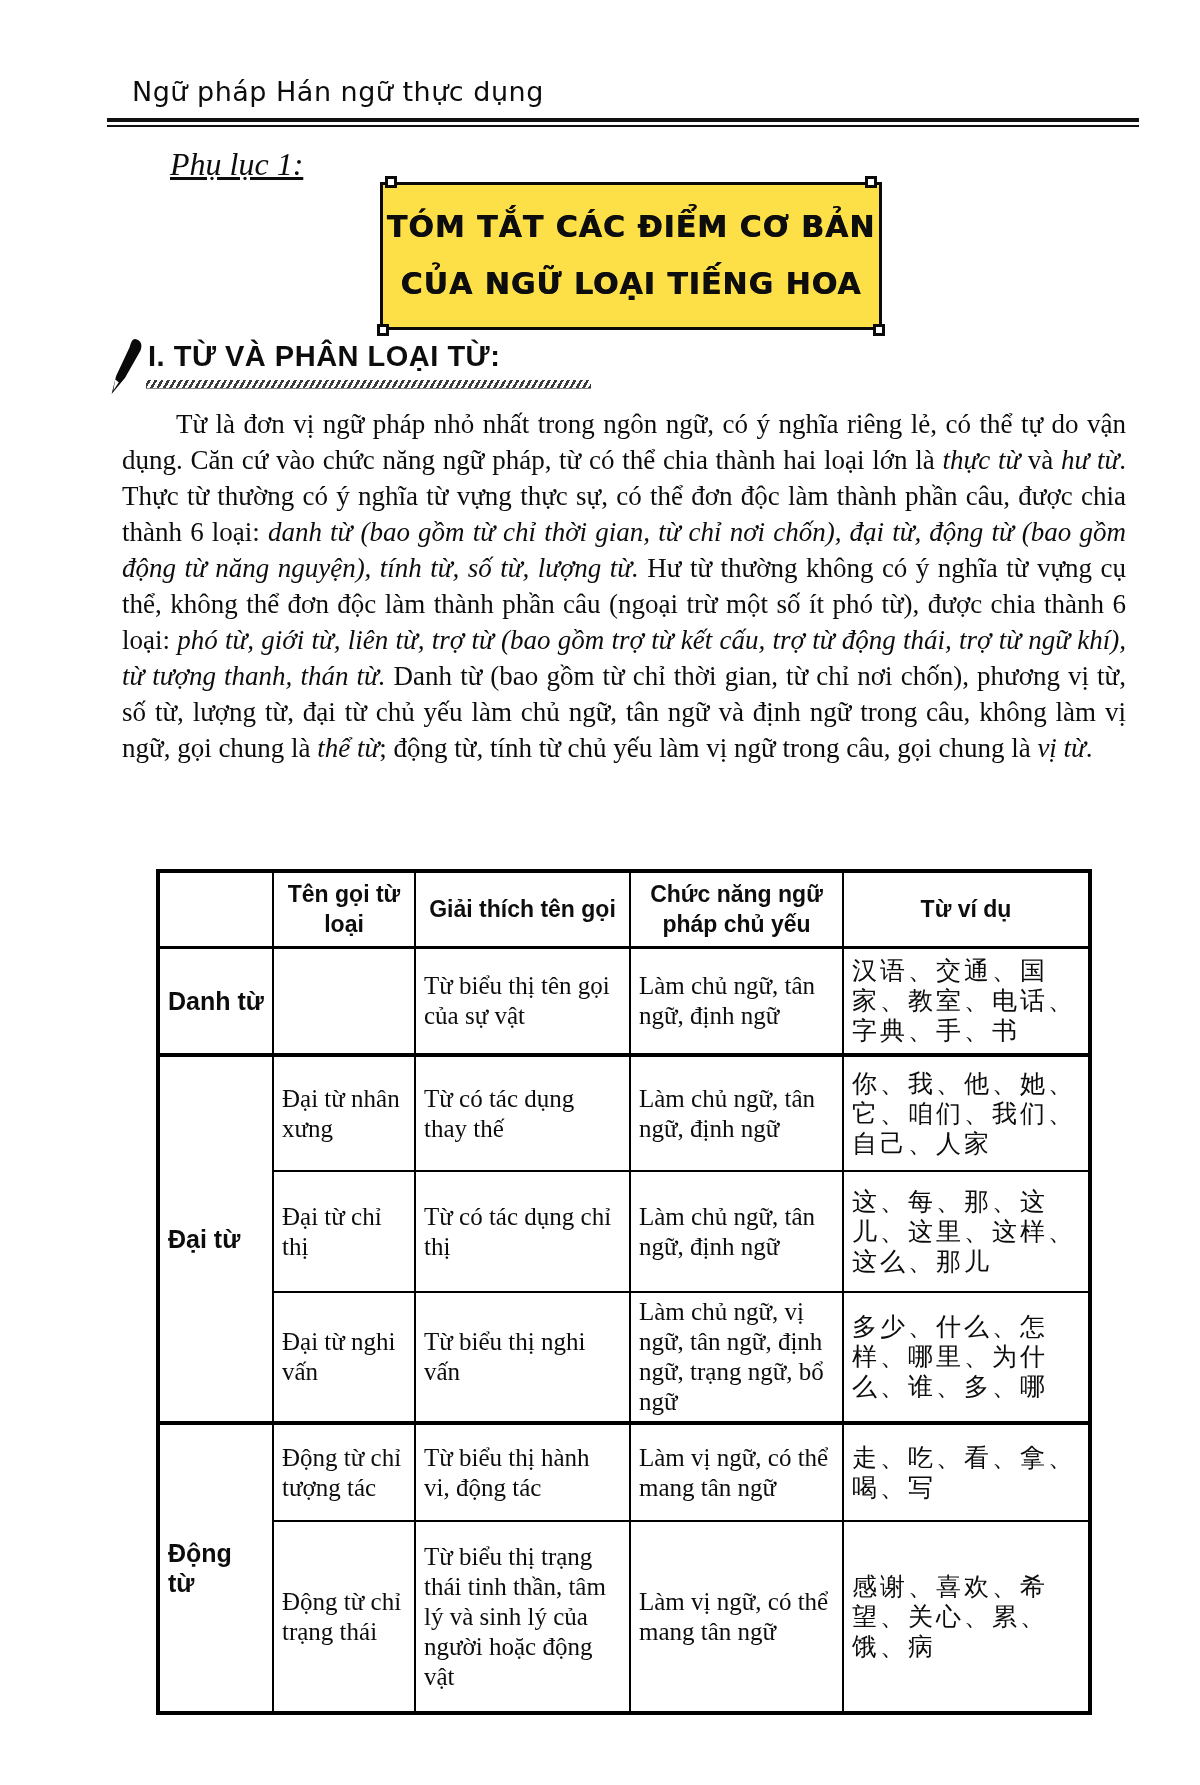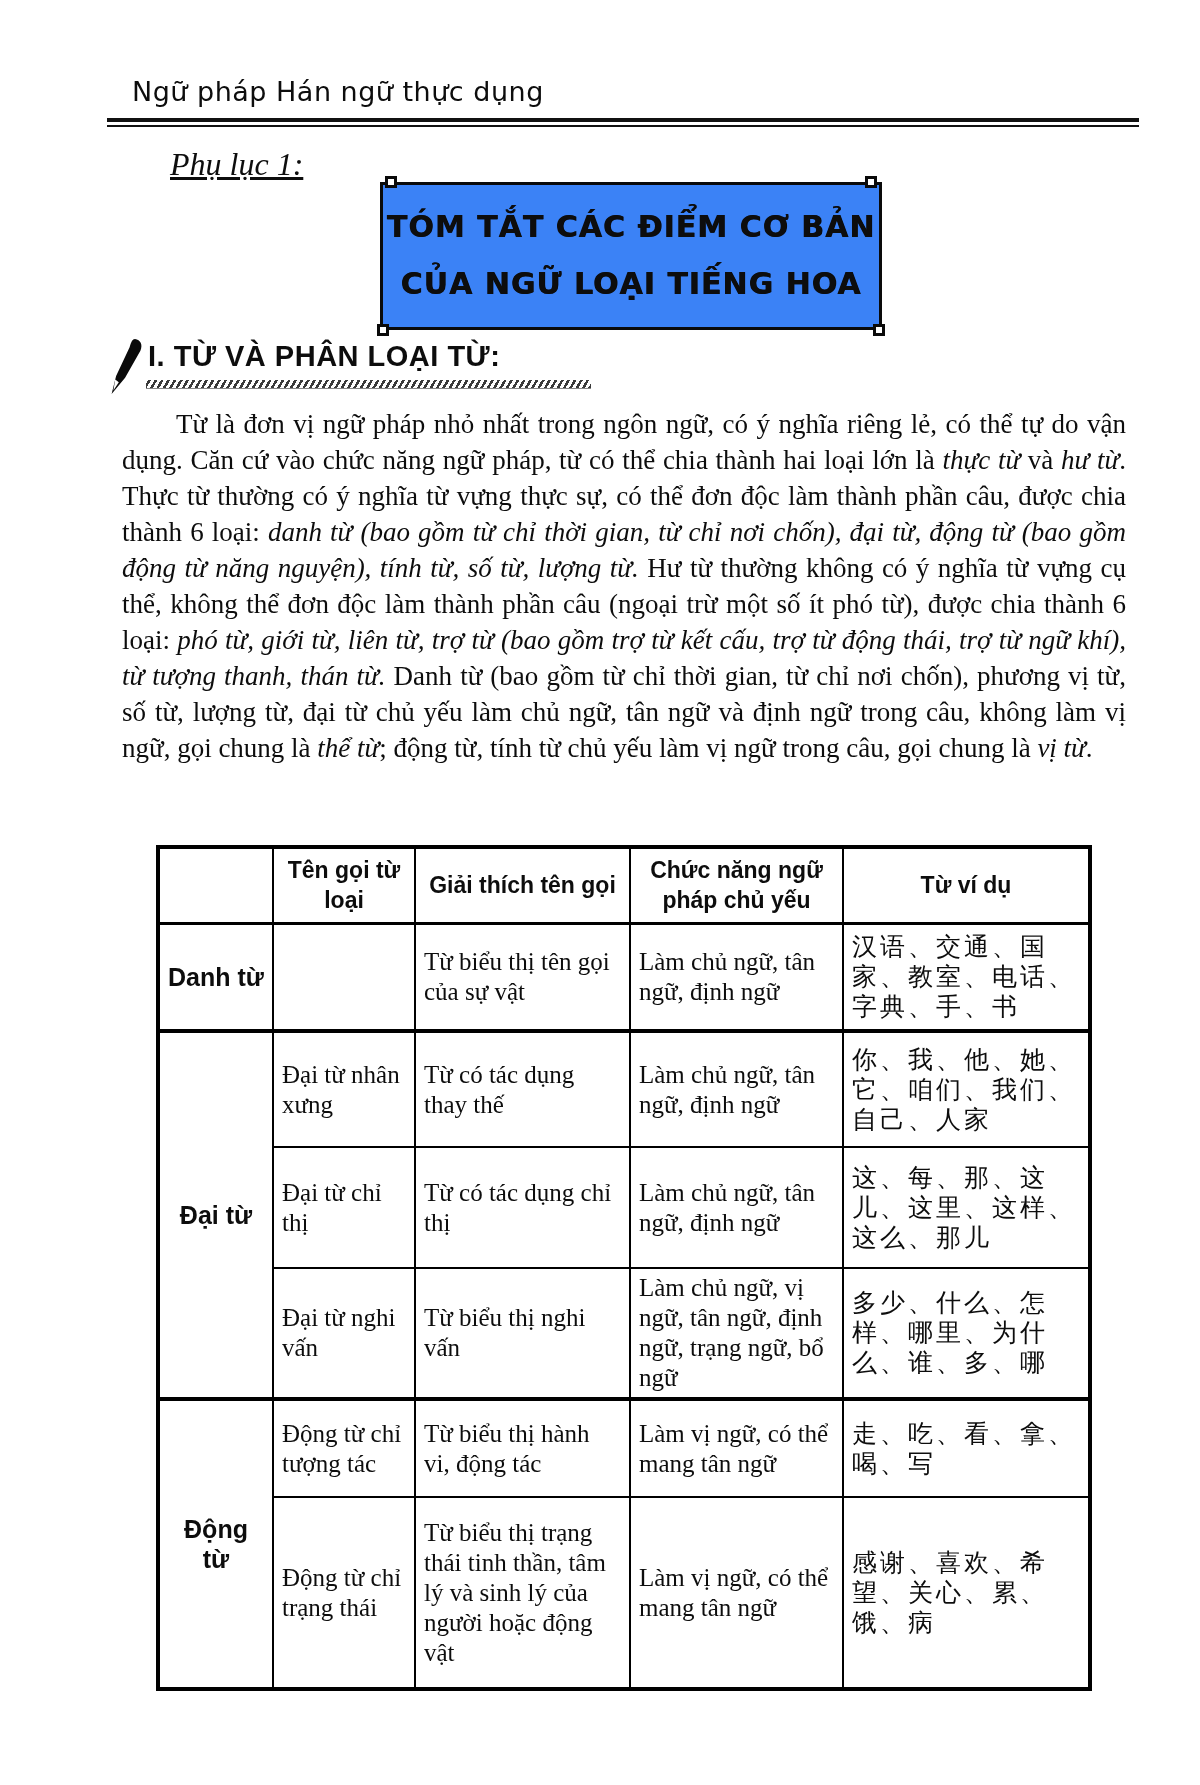--- a/index.html
+++ b/index.html
@@ -24,21 +24,21 @@
   .appendix {
     position:absolute; left:128px; top:146px;
     font-family:Liberation Serif, serif; font-style:italic; font-size:32px;
     text-decoration:underline;
     margin-left:20px;
   }
 
   
   .title-box {
     position:absolute; left:358px; top:182px; width:502px; height:148px;
-    border:3.5px solid #0a0a0a; background:#3b82f6; text-align:center; padding-top:13px;
+    border:3.5px solid #0a0a0a; background:#fde047; text-align:center; padding-top:13px;
   }
   .tb-line {
     font-family:"DejaVu Sans", sans-serif; font-weight:bold; font-size:30px;
     letter-spacing:1px; line-height:57px; white-space:nowrap;
     text-shadow:.6px 0 #0a0a0a;
   }
   .sq {
     position:absolute; width:12px; height:12px; background:#fff; border:3px solid #0a0a0a;
   }
   .sq.tl { top:-9px;  left:2px; }
@@ -63,36 +63,35 @@
 
   
   .para {
     position:absolute; left:100px; top:406px; width:1004px;
     font-size:27px; line-height:36px; text-align:justify; text-indent:54px;
   }
   .para i { font-style:italic; }
 
   
   .word-table {
-    position:absolute; left:134px; top:845px; width:932px;
+    position:absolute; left:134px; top:869px; width:932px;
     border-collapse:collapse; table-layout:fixed;
     border:4px solid #000;
   }
   .word-table th, .word-table td {
     border:2px solid #000; vertical-align:middle; padding:4px 8px;
     font-size:25px; line-height:30px;
   }
   .word-table th {
     font-family:"Liberation Sans", sans-serif; font-weight:bold; font-size:23px;
     line-height:30px; text-align:center; padding:4px;
     border-bottom:3px solid #000;
   }
   .glabel {
     font-family:"Liberation Sans", sans-serif; font-weight:bold; font-size:25px;
-    text-align:center;
   }
   .gsep td { border-top:4px solid #000; }
   .zh { font-size:27px; line-height:37px; letter-spacing:3px; padding:4px 6px; }
   tr.h-head  { height:76px; }
   tr.h-r1 { height:108px; }
   tr.h-r2 { height:116px; }
   tr.h-r3 { height:121px; }
   tr.h-r4 { height:120px; }
   tr.h-r5 { height:98px;  }
   tr.h-r6 { height:192px; }

